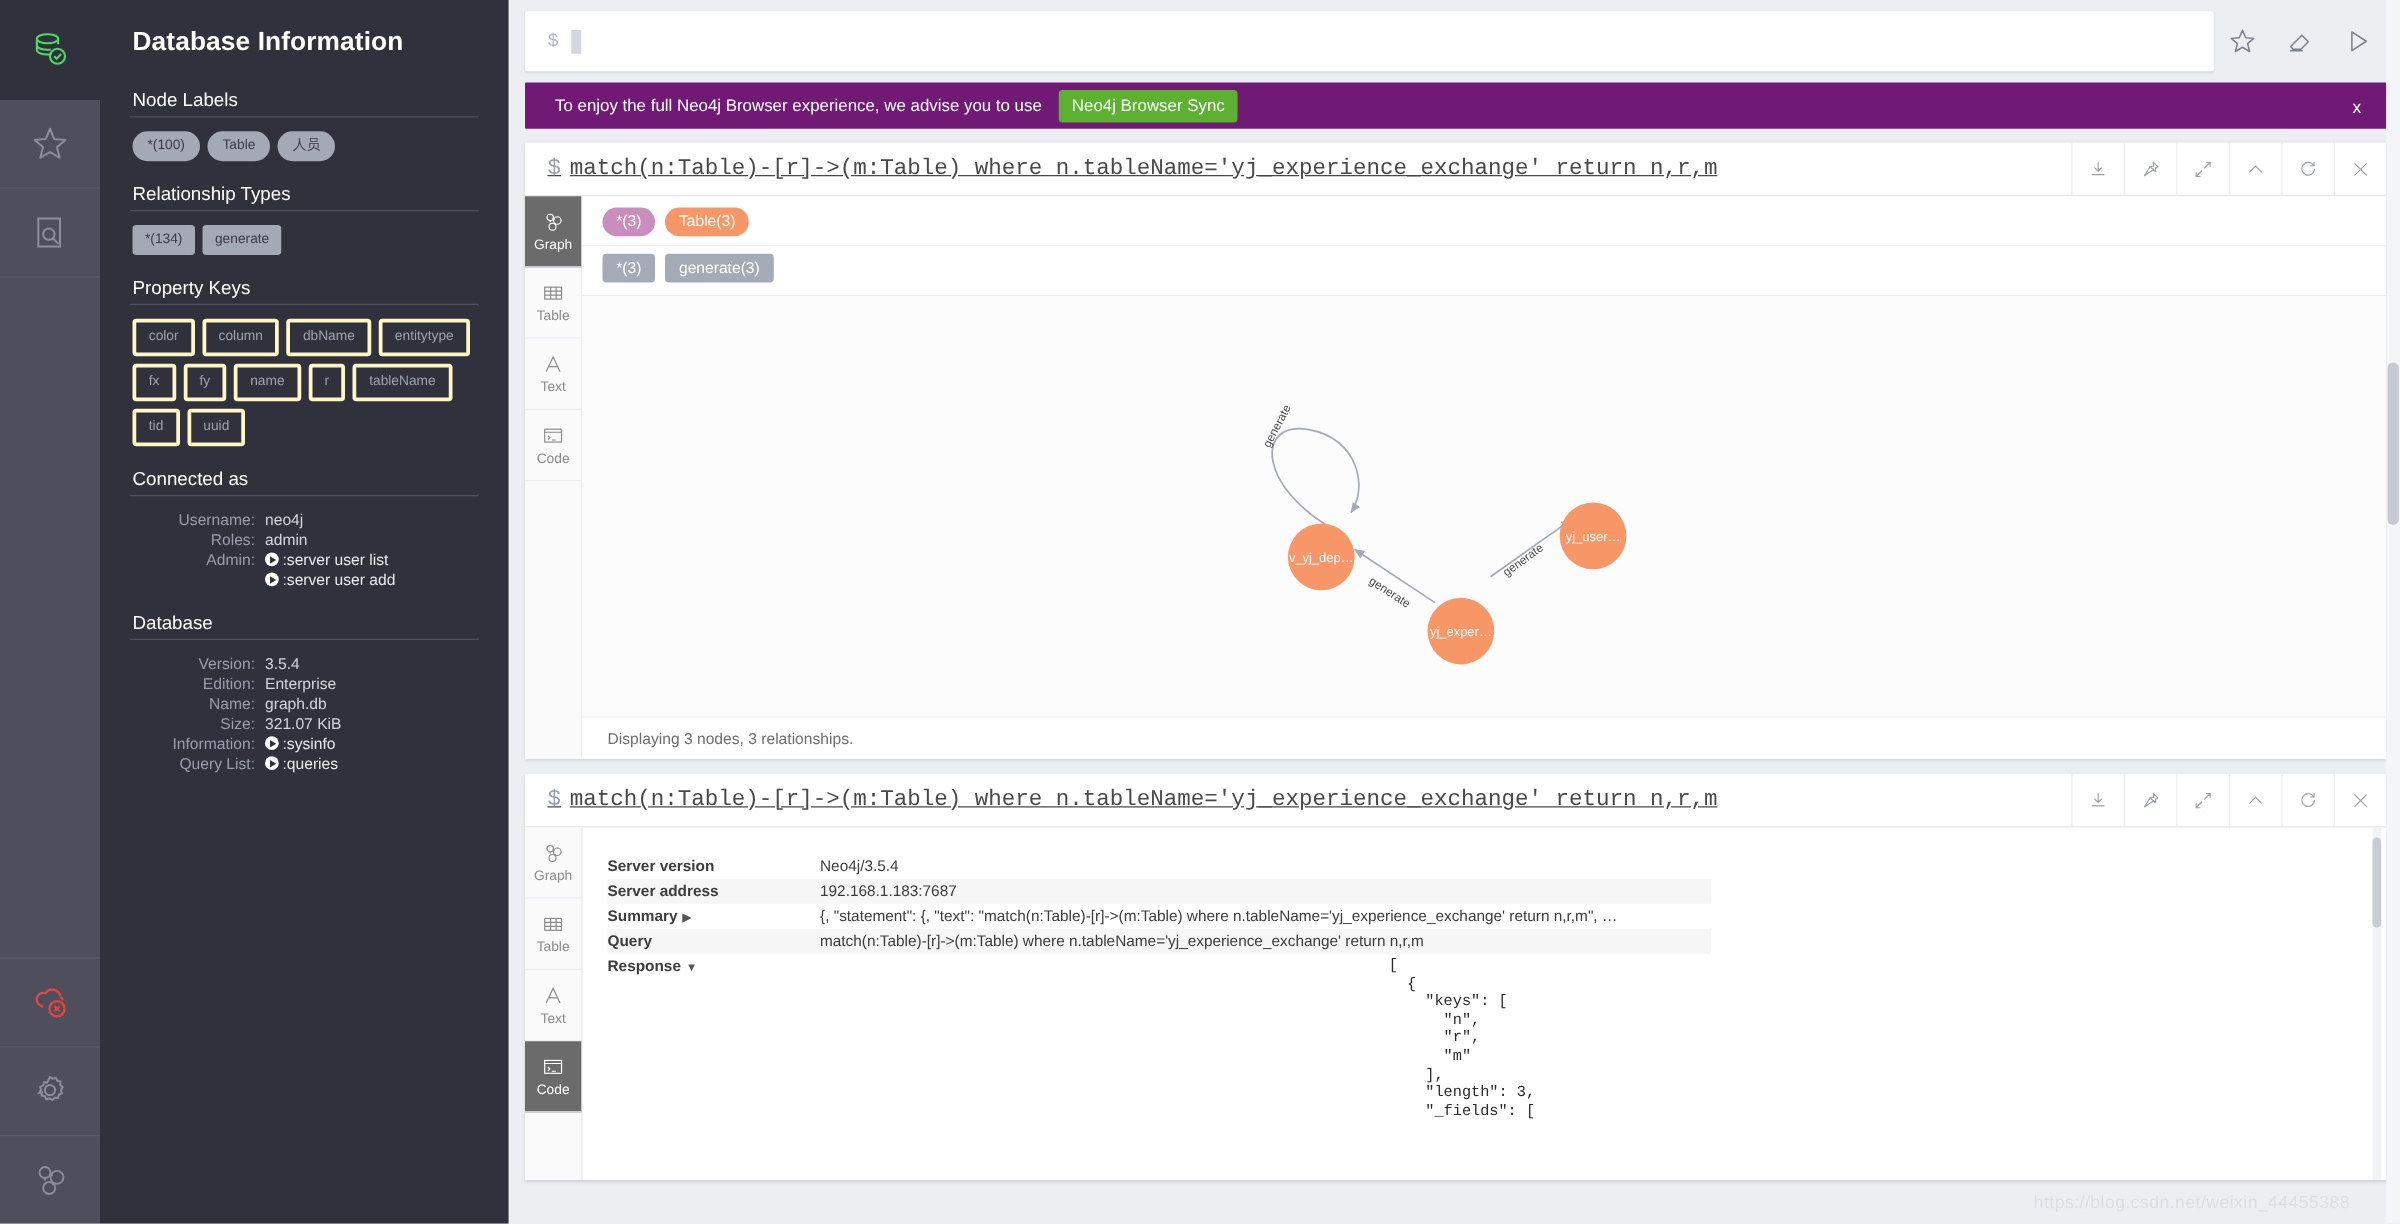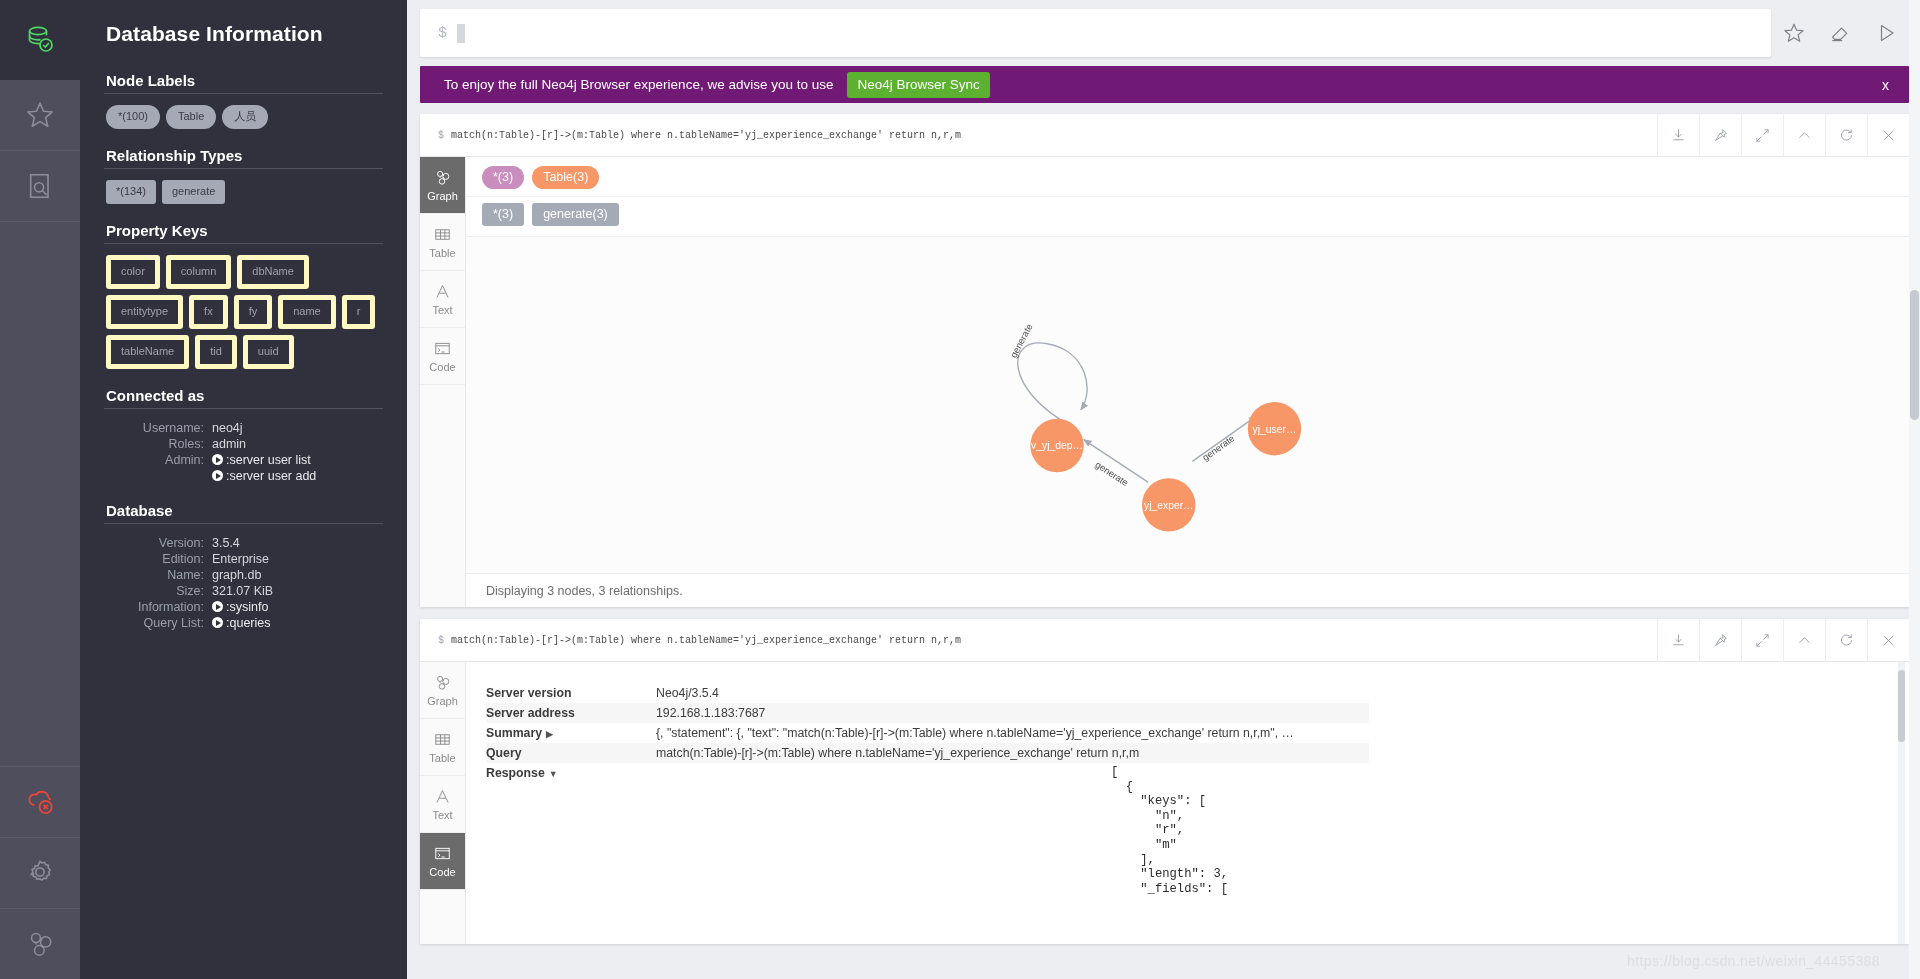--- a/index.html
+++ b/index.html
@@ -39,35 +39,35 @@
     color: #bcc0cb;
     padding: 0 24px;
     overflow: hidden;
     font-size: 13px;
   }
   .drawer h2 {
     font-size: 21px; font-weight: bold; color: #fff;
     margin: 22px 0 26px 2px; letter-spacing: .1px;
   }
   .drawer h3 {
-    font-size: 15px; font-weight: bold; color: #fff;
+    font-size: 15px; font-weight: normal; color: #fff;
     margin: 0 0 4px 2px;
   }
   .sect { margin-bottom: 18px; }
   .sect .rule { border-bottom: 1px solid #50505e; margin-bottom: 11px; }
   .chips { display: flex; flex-wrap: wrap; gap: 6px; padding-left: 2px; }
   .chip {
     background: #a5a9b6; color: #3b3b47;
     font-size: 11px; line-height: 1;
     padding: 6px 10px 7px; border-radius: 3px;
     cursor: pointer; white-space: nowrap;
   }
   .chip.pill { border-radius: 20px; padding: 6px 12px 7px; }
   .chip.outline {
-    background: transparent; border: 5px solid #fef9c3; color: #9ea2ae;
+    background: transparent; border: 3px solid #fef9c3; color: #9ea2ae;
   }
   .kvtable { width: 100%; border-collapse: collapse; margin-top: 2px; }
   .kvtable td { padding: 1px 0; vertical-align: top; font-size: 12.5px; }
   .kvtable td.k { text-align: right; color: #9a9eab; width: 108px; padding-right: 8px; white-space: nowrap; }
   .kvtable td.v { color: #d3d6dd; }
   .cmd { color: #e8eaee; cursor: pointer; white-space: nowrap; }
   .playico {
     display: inline-block; width: 11px; height: 11px; border-radius: 50%;
     background: #fff; position: relative; margin-right: 3px; vertical-align: -1px;
   }
@@ -124,22 +124,22 @@
     margin-bottom: 12px; display: flex; flex-direction: column;
     border-radius: 1px;
   }
   .frame-head {
     height: 43px; display: flex; align-items: center;
     border-bottom: 1px solid #e4e6ea;
     flex: 0 0 43px;
   }
   .frame-cmd {
     flex: 1 1 auto; padding: 0 18px;
-    font-family: "Liberation Mono", monospace; font-size: 10px; color: #494949;
-    white-space: nowrap; overflow: hidden; text-overflow: ellipsis;
+    font-family: "Liberation Mono", monospace; font-size: 18px; color: #494949;
+    white-space: nowrap; overflow: hidden; text-overflow: ellipsis; text-decoration: underline;
   }
   .frame-cmd .dollar { color: #9aa0ab; margin-right: 7px; }
   .frame-tools { display: flex; height: 43px; align-items: stretch; }
   .ftool {
     width: 42px; display: flex; align-items: center; justify-content: center;
     border-left: 1px solid #edeef1; cursor: pointer;
   }
   .frame-body { flex: 1 1 auto; display: flex; min-height: 0; }
 
   

